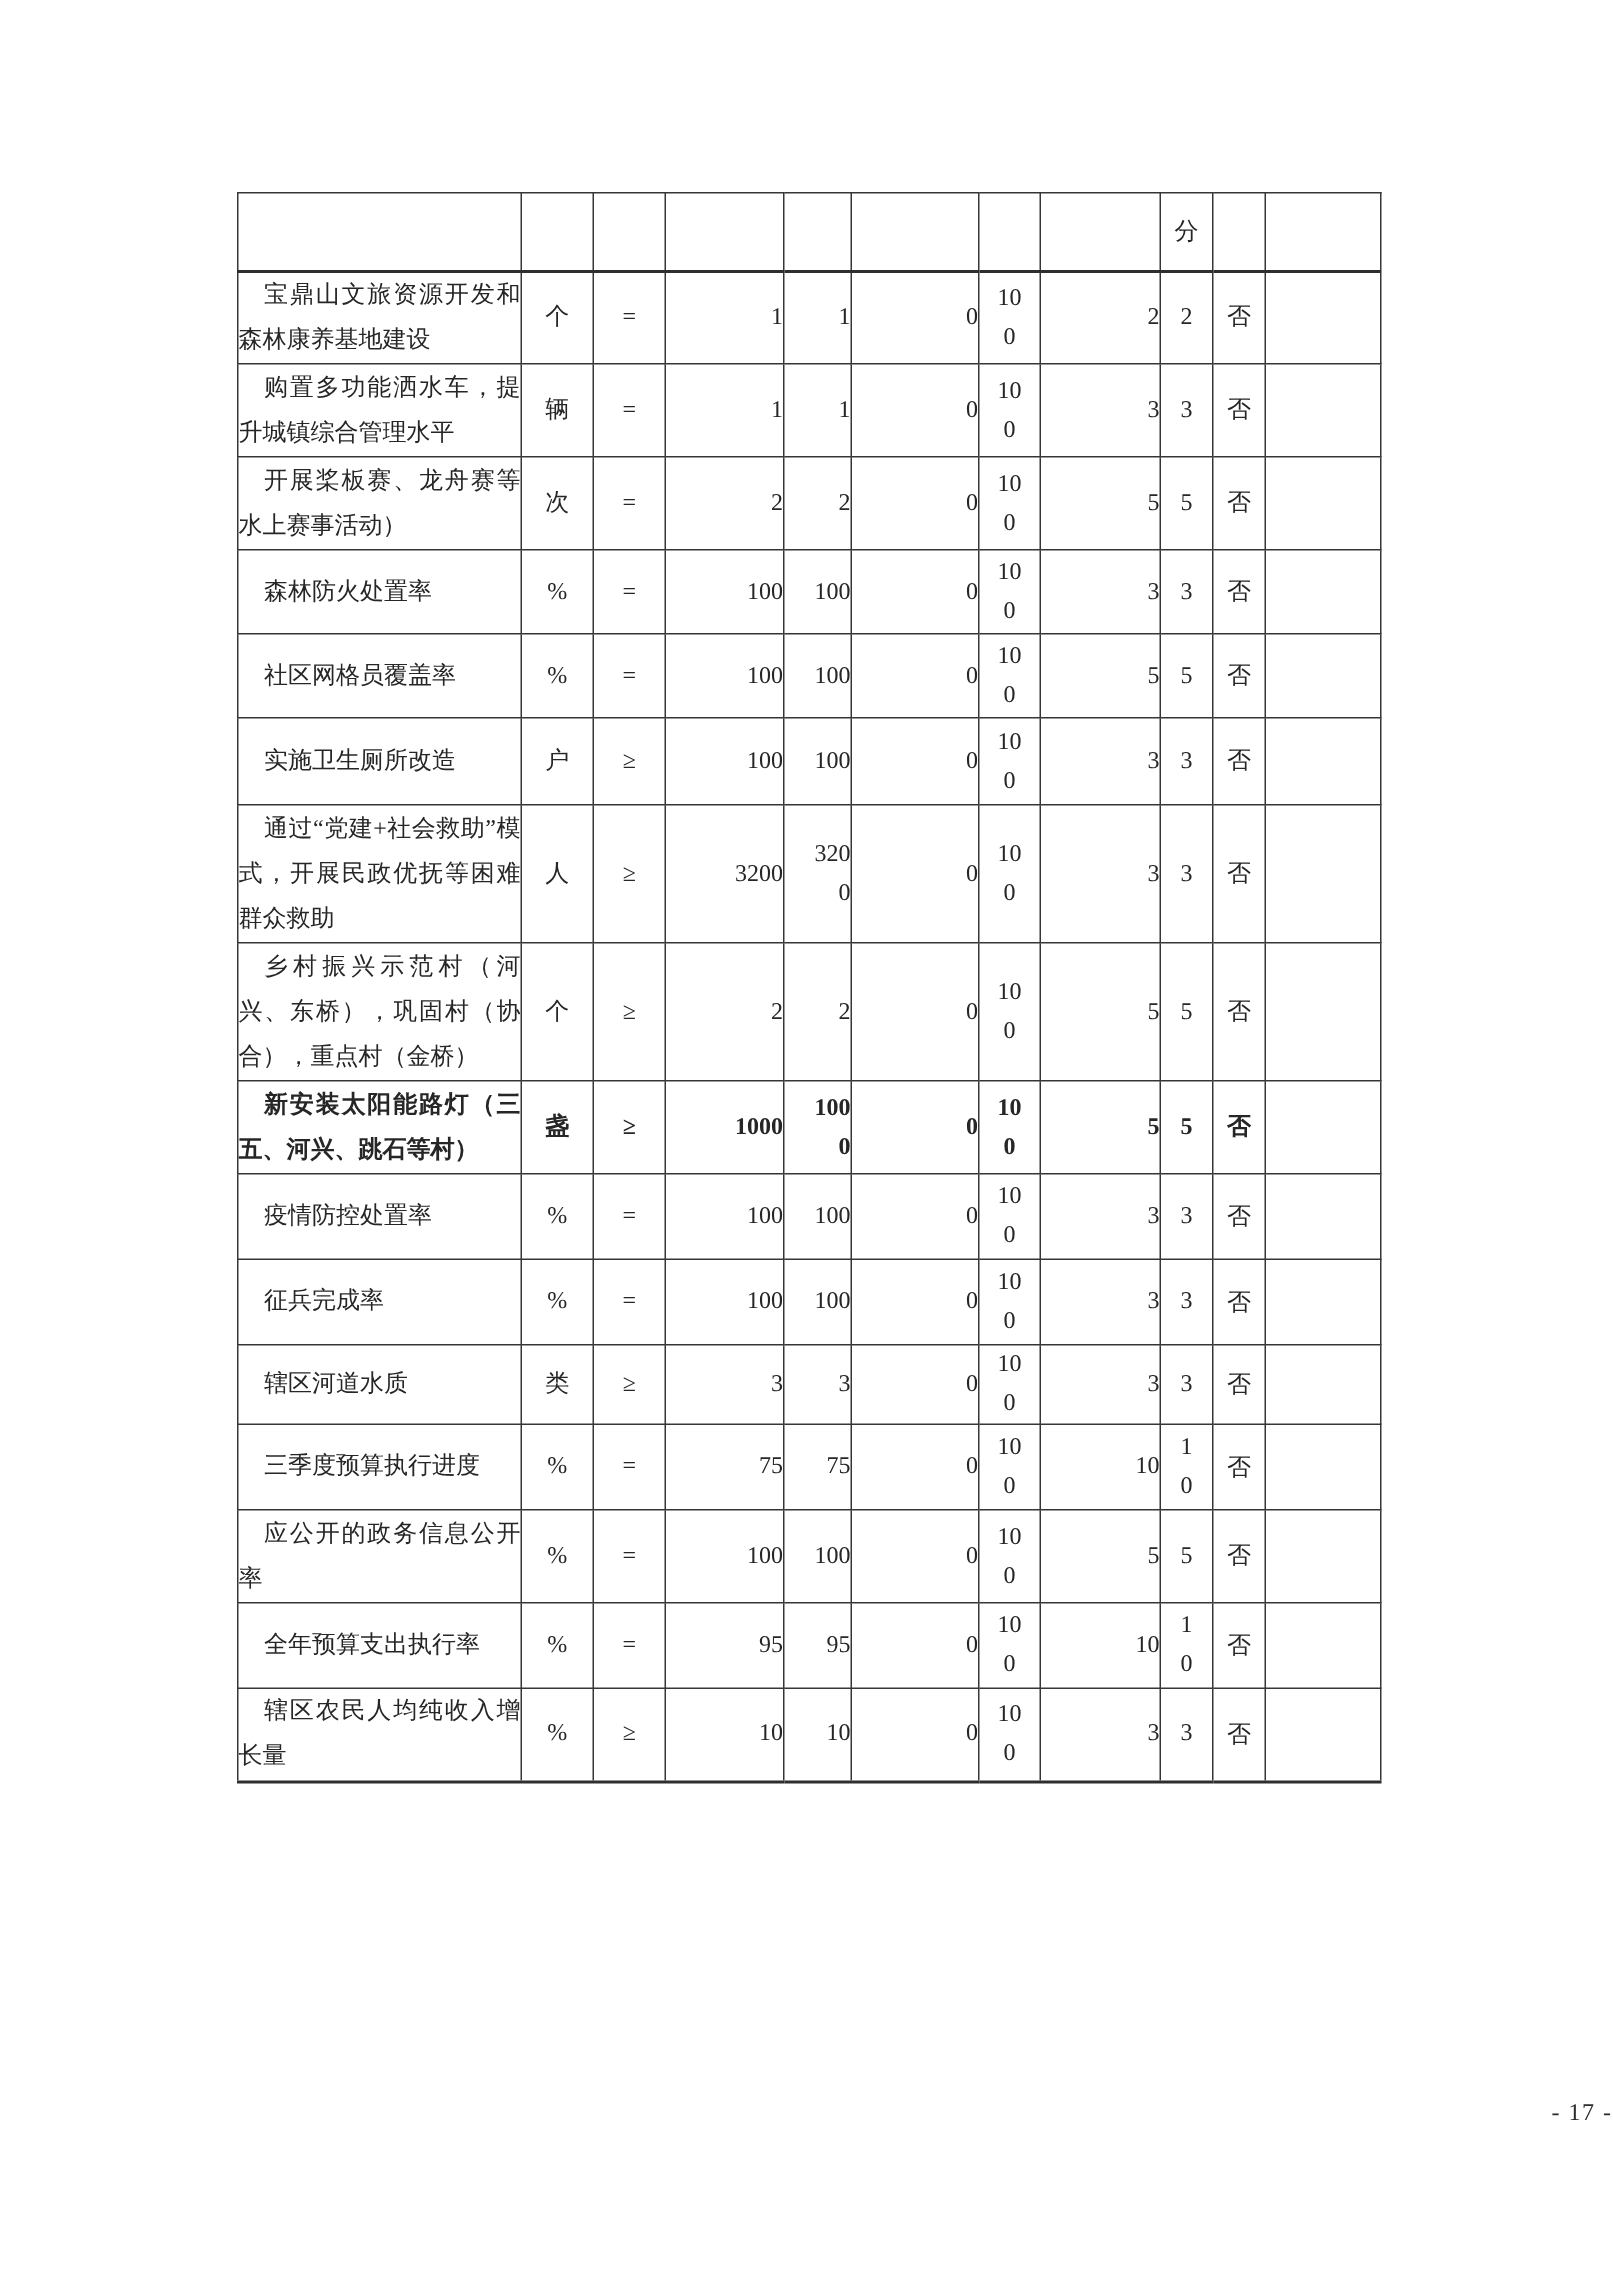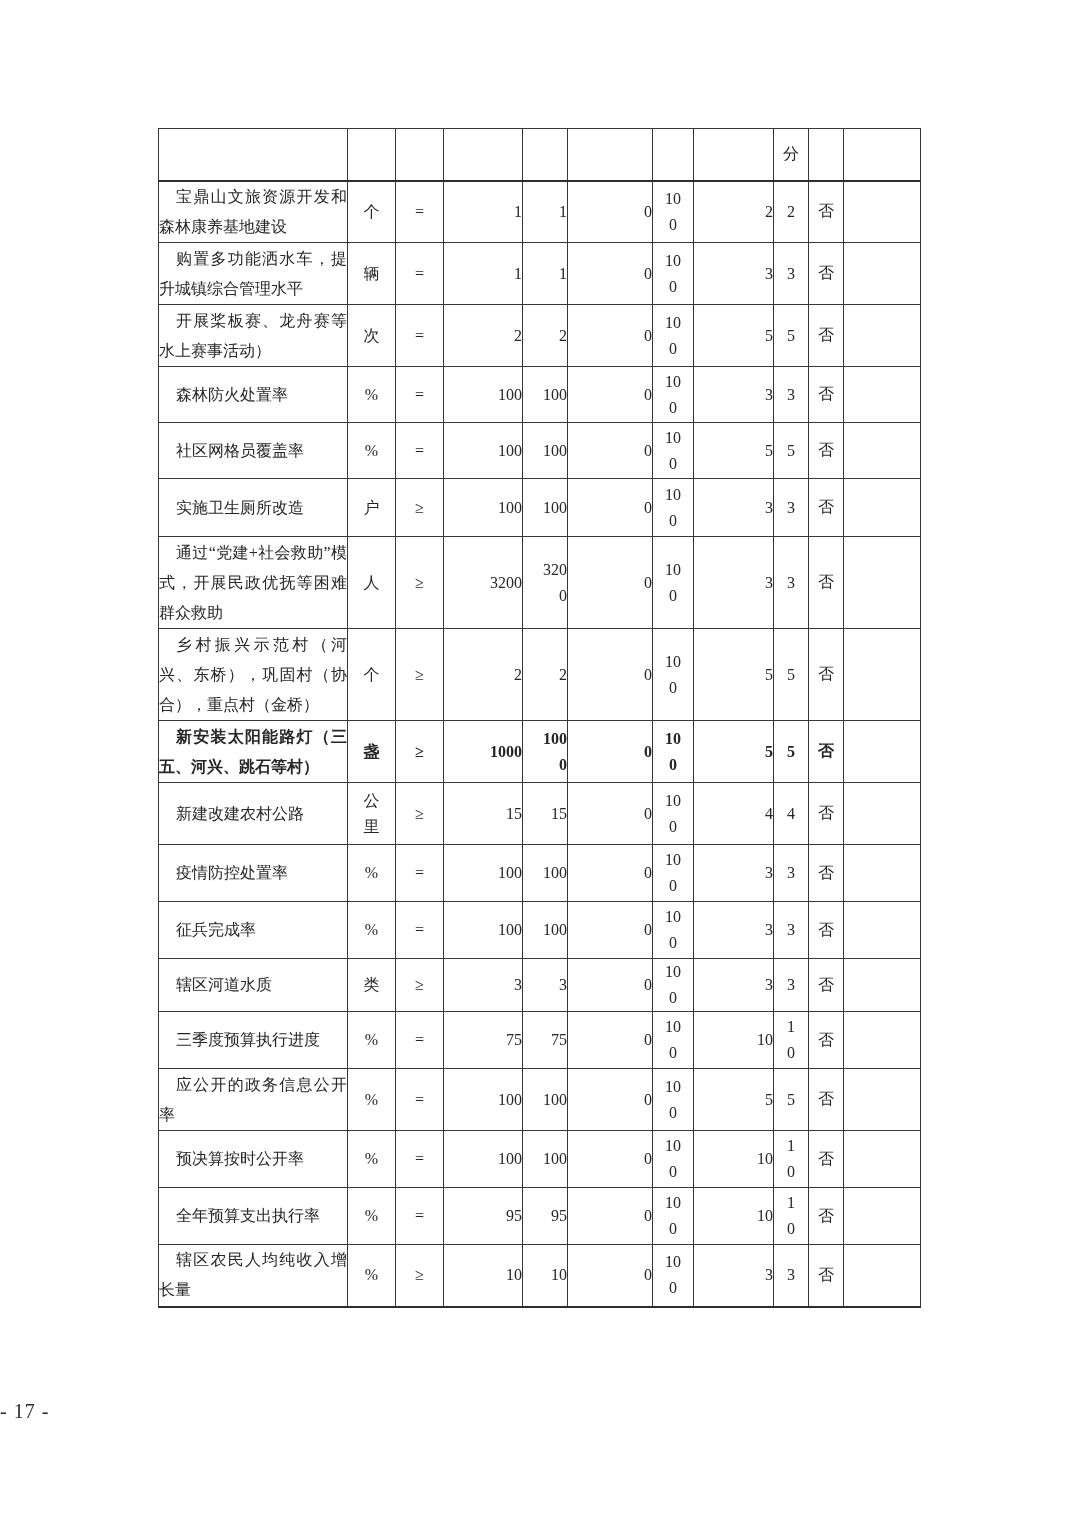--- a/index.html
+++ b/index.html
@@ -54,22 +54,22 @@
   .rate-wrap   { max-width:1.25em; text-align:center; }
   .final-wrap  { max-width:0.72em; text-align:center; }
 
   td.c9h { text-align:center; }
 
   .page-number {
     position:absolute;
     left:0;
     top:1400px;
     width:1075px;
-    text-align:left;
-    font-size:20px;
+    text-align:right;
+    font-size:16px;
     color:#2c2c2c;
     letter-spacing:1px;
   }
 </style>
 </head>
 <body>
 
 <div class="page">
 
   <table class="perf">
@@ -212,33 +212,20 @@
     <td class="c3">≥</td>
     <td class="c4">1000</td>
     <td class="c5"><span class="wrap actual-wrap">1000</span></td>
     <td class="c6">0</td>
     <td class="c7"><span class="wrap rate-wrap">100</span></td>
     <td class="c8">5</td>
     <td class="c9"><span class="wrap final-wrap">5</span></td>
     <td class="c10">否</td>
     <td class="c11"></td>
   </tr>
-        <tr class="data-row" style="height: 62px;">
-    <td class="c1">新建改建农村公路</td>
-    <td class="c2"><span class="wrap unit-wrap">公里</span></td>
-    <td class="c3">≥</td>
-    <td class="c4">15</td>
-    <td class="c5"><span class="wrap actual-wrap">15</span></td>
-    <td class="c6">0</td>
-    <td class="c7"><span class="wrap rate-wrap">100</span></td>
-    <td class="c8">4</td>
-    <td class="c9"><span class="wrap final-wrap">4</span></td>
-    <td class="c10">否</td>
-    <td class="c11"></td>
-  </tr>
         <tr class="data-row" style="height: 57px;">
     <td class="c1">疫情防控处置率</td>
     <td class="c2"><span class="wrap unit-wrap">%</span></td>
     <td class="c3">=</td>
     <td class="c4">100</td>
     <td class="c5"><span class="wrap actual-wrap">100</span></td>
     <td class="c6">0</td>
     <td class="c7"><span class="wrap rate-wrap">100</span></td>
     <td class="c8">3</td>
     <td class="c9"><span class="wrap final-wrap">3</span></td>
@@ -291,45 +278,32 @@
     <td class="c4">100</td>
     <td class="c5"><span class="wrap actual-wrap">100</span></td>
     <td class="c6">0</td>
     <td class="c7"><span class="wrap rate-wrap">100</span></td>
     <td class="c8">5</td>
     <td class="c9"><span class="wrap final-wrap">5</span></td>
     <td class="c10">否</td>
     <td class="c11"></td>
   </tr>
         <tr class="data-row" style="height: 57px;">
-    <td class="c1">预决算按时公开率</td>
-    <td class="c2"><span class="wrap unit-wrap">%</span></td>
-    <td class="c3">=</td>
-    <td class="c4">100</td>
-    <td class="c5"><span class="wrap actual-wrap">100</span></td>
+    <td class="c1">全年预算支出执行率</td>
+    <td class="c2"><span class="wrap unit-wrap">%</span></td>
+    <td class="c3">=</td>
+    <td class="c4">95</td>
+    <td class="c5"><span class="wrap actual-wrap">95</span></td>
     <td class="c6">0</td>
     <td class="c7"><span class="wrap rate-wrap">100</span></td>
     <td class="c8">10</td>
     <td class="c9"><span class="wrap final-wrap">10</span></td>
     <td class="c10">否</td>
     <td class="c11"></td>
   </tr>
-        <tr class="data-row" style="height: 57px;">
-    <td class="c1">全年预算支出执行率</td>
-    <td class="c2"><span class="wrap unit-wrap">%</span></td>
-    <td class="c3">=</td>
-    <td class="c4">95</td>
-    <td class="c5"><span class="wrap actual-wrap">95</span></td>
-    <td class="c6">0</td>
-    <td class="c7"><span class="wrap rate-wrap">100</span></td>
-    <td class="c8">10</td>
-    <td class="c9"><span class="wrap final-wrap">10</span></td>
-    <td class="c10">否</td>
-    <td class="c11"></td>
-  </tr>
         <tr class="data-row" style="height: 62px;">
     <td class="c1">辖区农民人均纯收入增长量</td>
     <td class="c2"><span class="wrap unit-wrap">%</span></td>
     <td class="c3">≥</td>
     <td class="c4">10</td>
     <td class="c5"><span class="wrap actual-wrap">10</span></td>
     <td class="c6">0</td>
     <td class="c7"><span class="wrap rate-wrap">100</span></td>
     <td class="c8">3</td>
     <td class="c9"><span class="wrap final-wrap">3</span></td>

